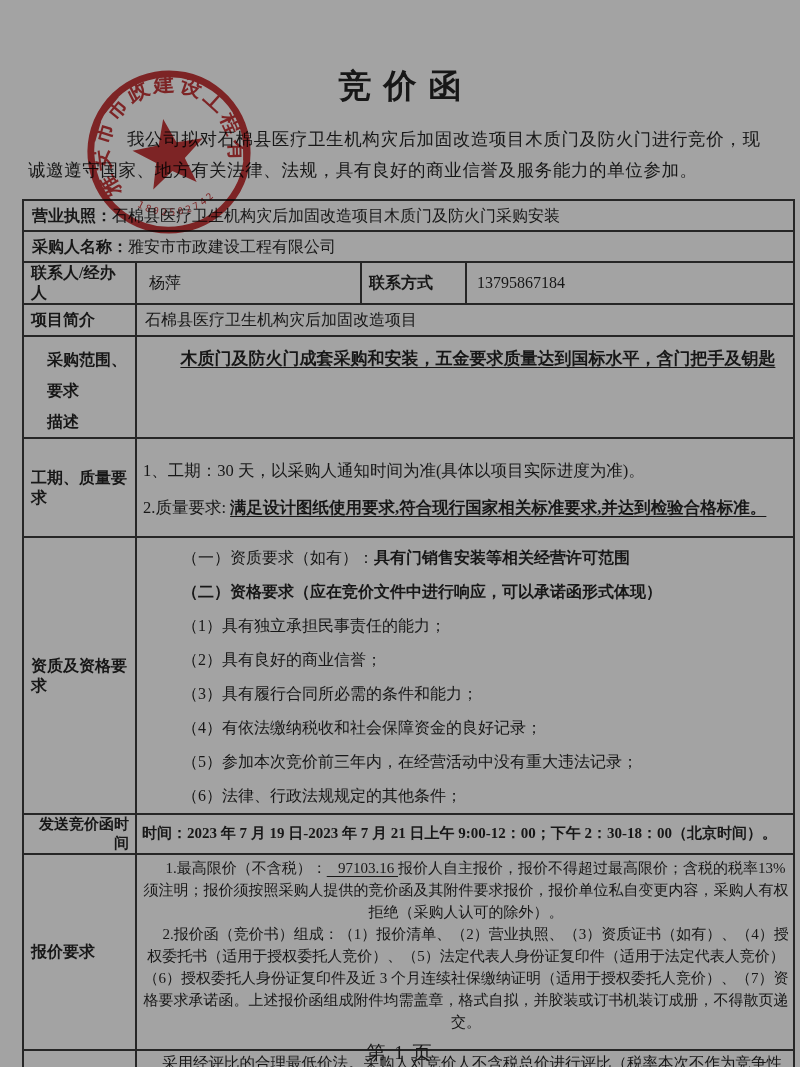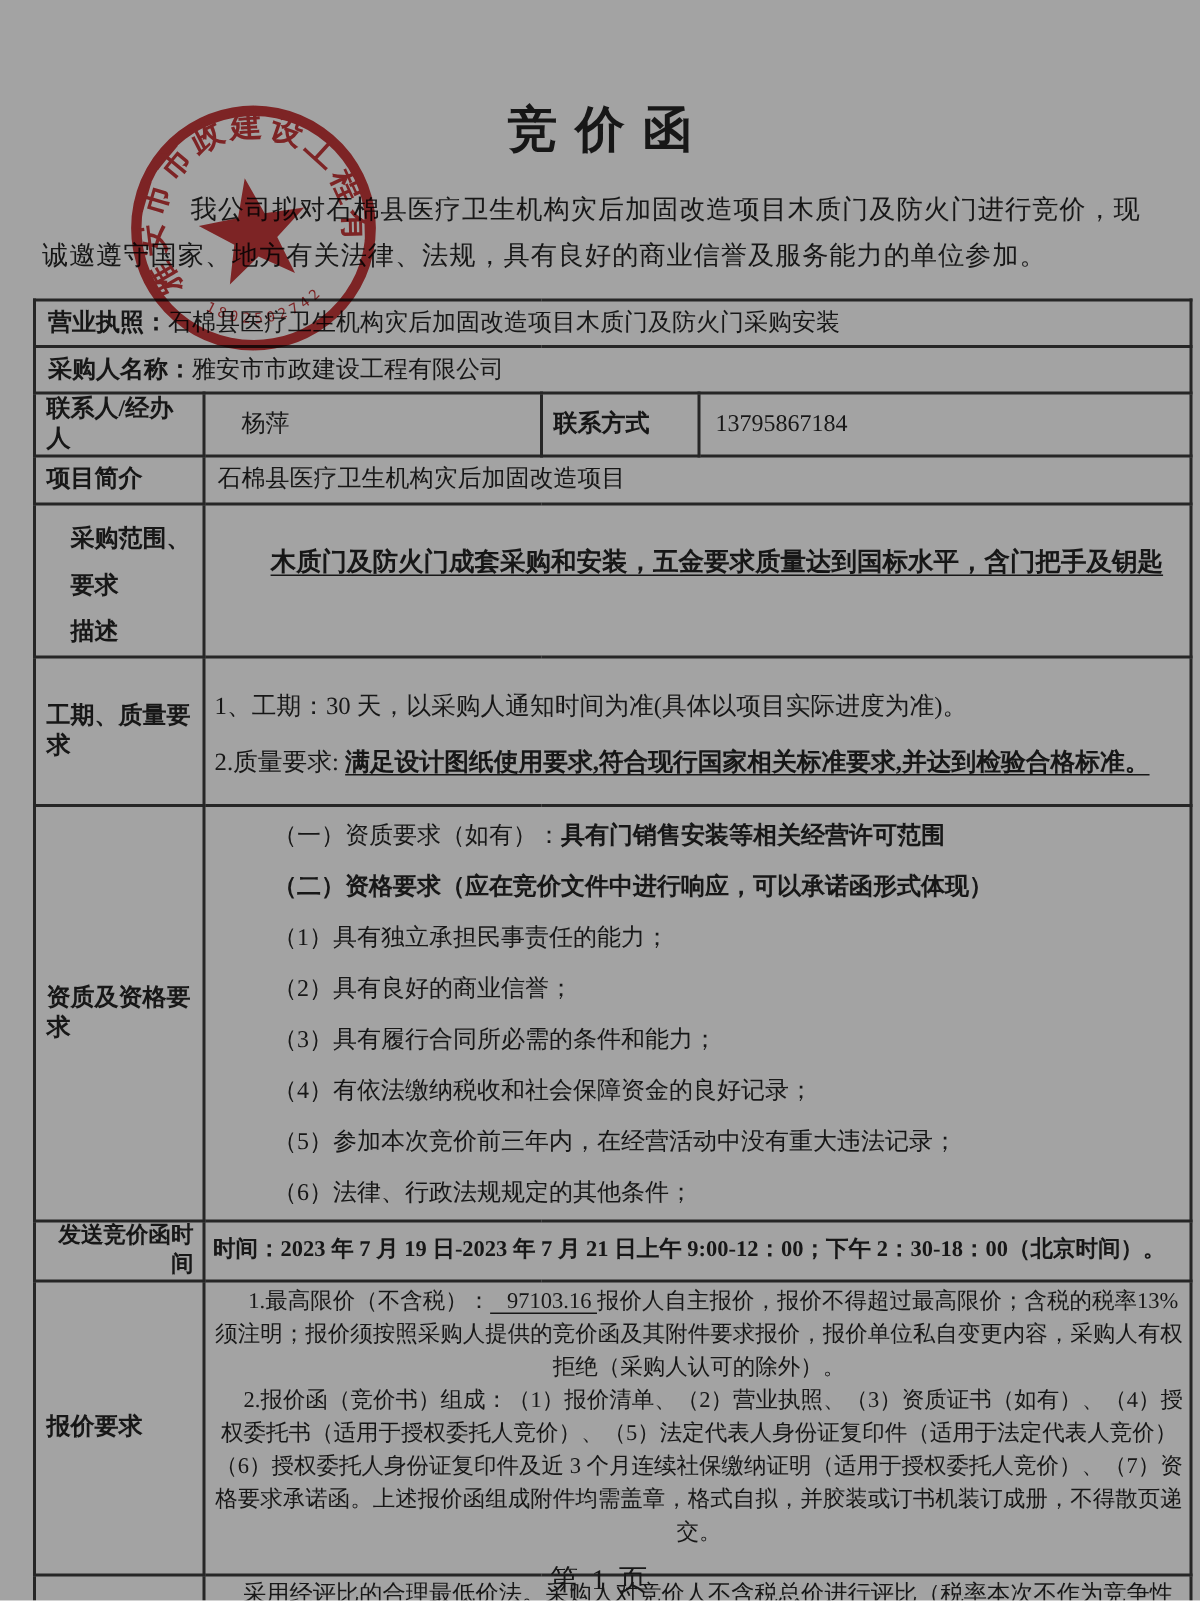--- a/index.html
+++ b/index.html
@@ -31,21 +31,21 @@
     vertical-align:middle;padding:0 6px;overflow:hidden;
   }
   .lab{font-weight:bold;padding-left:7px;}
   .lab-top{vertical-align:top;padding-top:7px;line-height:31px;white-space:pre-line;padding-left:23px;}
   .inline-lab{font-weight:bold;}
   .cellpad{padding-left:8px;}
   .ul{text-decoration:underline;text-underline-offset:3px;}
   .b{font-weight:bold;}
 
   .scope-content{vertical-align:top;padding-top:11px;font-size:17px;}
-  .scope-content .txt{text-indent:2.2em;margin-top:16px;}
+  .scope-content .txt{text-indent:2.2em;}
 
   .sched-content{vertical-align:top;padding-top:13px;line-height:37px;font-size:16.5px;border-radius:10px;}
 
   .qual-content{vertical-align:top;padding:3px 6px 0 45px;border-radius:11px;}
   .qual-content div{height:34px;line-height:34px;white-space:nowrap;}
 
   .time-cell{font-size:15px;font-weight:bold;padding-left:5px;}
   .time-lab{font-size:15px;text-align:right;}
 
   .quote-content{vertical-align:top;padding:2px 4px 16px 6px;font-size:15px;line-height:22px;text-align:center;}
@@ -96,21 +96,21 @@
     </tr>
 
     <tr style="height:31px">
       <td colspan="4" class="cellpad">
         <span class="inline-lab">采购人名称：</span><span>雅安市市政建设工程有限公司</span>
       </td>
     </tr>
 
     <tr style="height:33px">
       <td class="lab">联系人/经办人</td>
-      <td style="padding-left:24px">杨萍</td>
+      <td style="padding-left:12px">杨萍</td>
       <td class="lab">联系方式</td>
       <td style="padding-left:10px">13795867184</td>
     </tr>
 
     <tr style="height:32px">
       <td class="lab">项目简介</td>
       <td colspan="3" class="cellpad">石棉县医疗卫生机构灾后加固改造项目</td>
     </tr>
 
     <tr style="height:68px">

